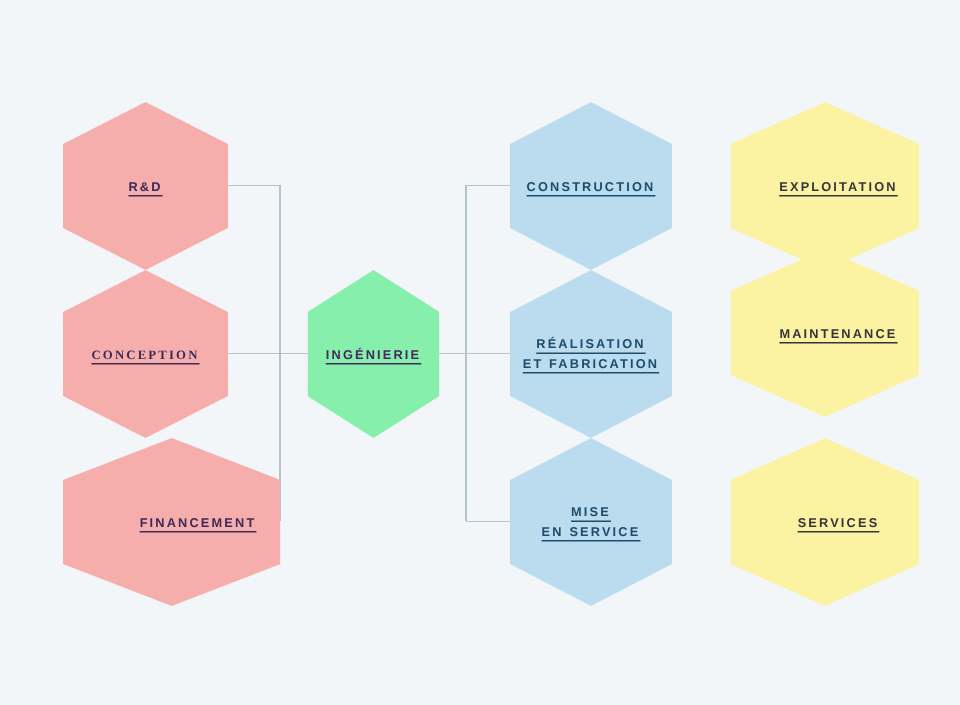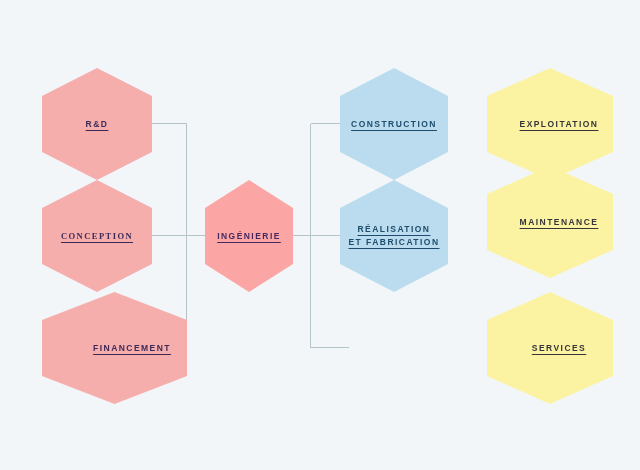--- a/index.html
+++ b/index.html
@@ -33,21 +33,21 @@
   .hex .lbl .ln{
     display:block;
     text-decoration:underline;
     text-underline-offset:2.5px;
     text-decoration-thickness:1px;
   }
 
   
   .c-pink   {background:#f6aeac;}
   .c-pink   .lbl{color:#3c2a57;}
-  .c-purple {background:#fca5a5;}
+  .c-purple {background:#86efac;}
   .c-purple .lbl{color:#45295e;}
   .c-blue   {background:#badcee;}
   .c-blue   .lbl{color:#1d4c6c;}
   .c-yellow {background:#fbf3a2;padding-left:18px;}
   .c-yellow .lbl{color:#36343a;}
 </style>
 </head>
 <body>
 
 <div id="stage">
@@ -99,20 +99,26 @@
     </div>
   </div>
 
   <div class="hex c-blue" style="left:340px;top:180px;width:108px;height:112px;">
     <div class="lbl">
       <span class="ln">RÉALISATION</span>
       <span class="ln">ET FABRICATION</span>
     </div>
   </div>
 
+  <div class="hex c-blue" style="left:340px;top:292px;width:108px;height:112px;">
+    <div class="lbl">
+      <span class="ln">MISE</span>
+      <span class="ln">EN SERVICE</span>
+    </div>
+  </div>
 
   <div class="hex c-yellow" style="left:487px;top:68px;width:108px;height:112px;">
     <div class="lbl">
       <span class="ln">EXPLOITATION</span>
     </div>
   </div>
 
   <div class="hex c-yellow" style="left:487px;top:166px;width:108px;height:112px;">
     <div class="lbl">
       <span class="ln">MAINTENANCE</span>

